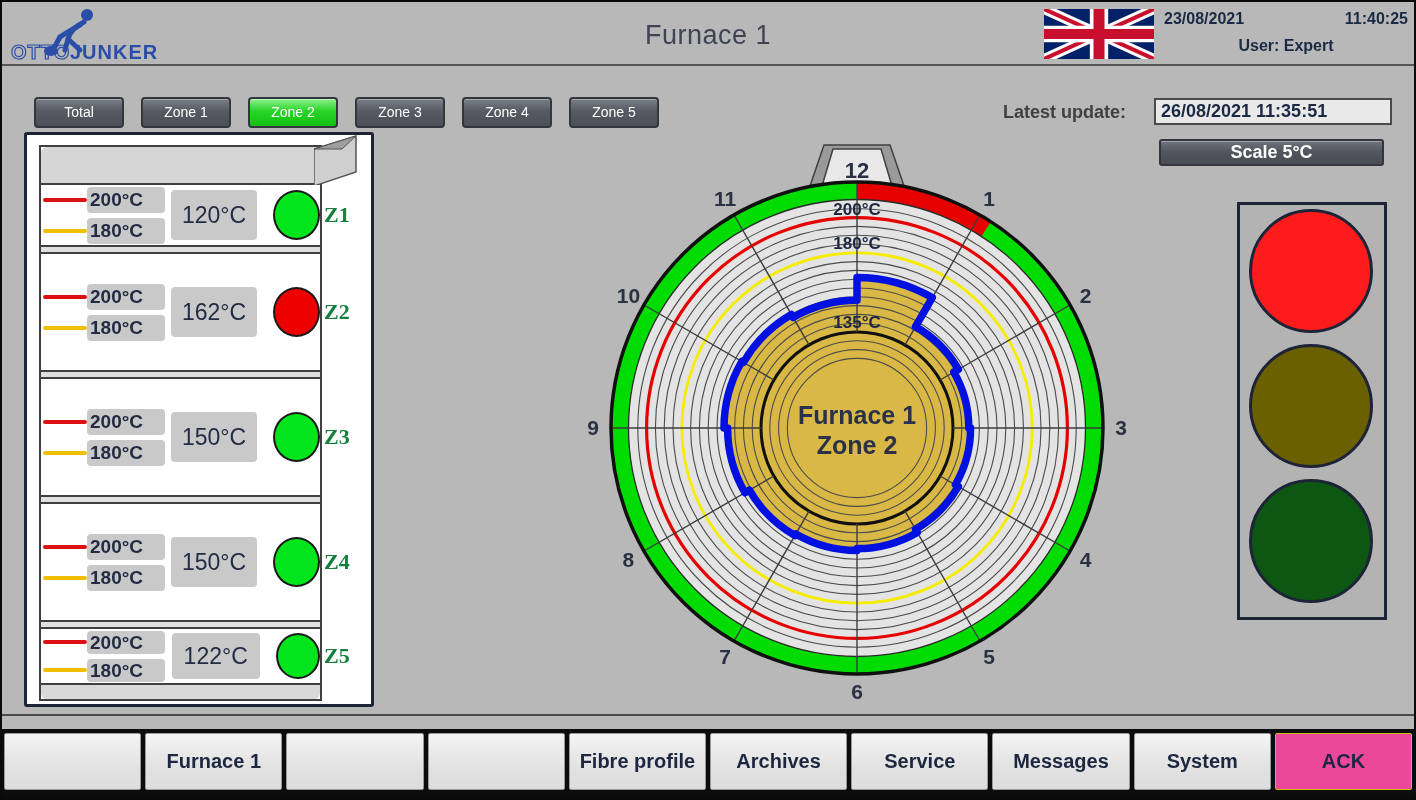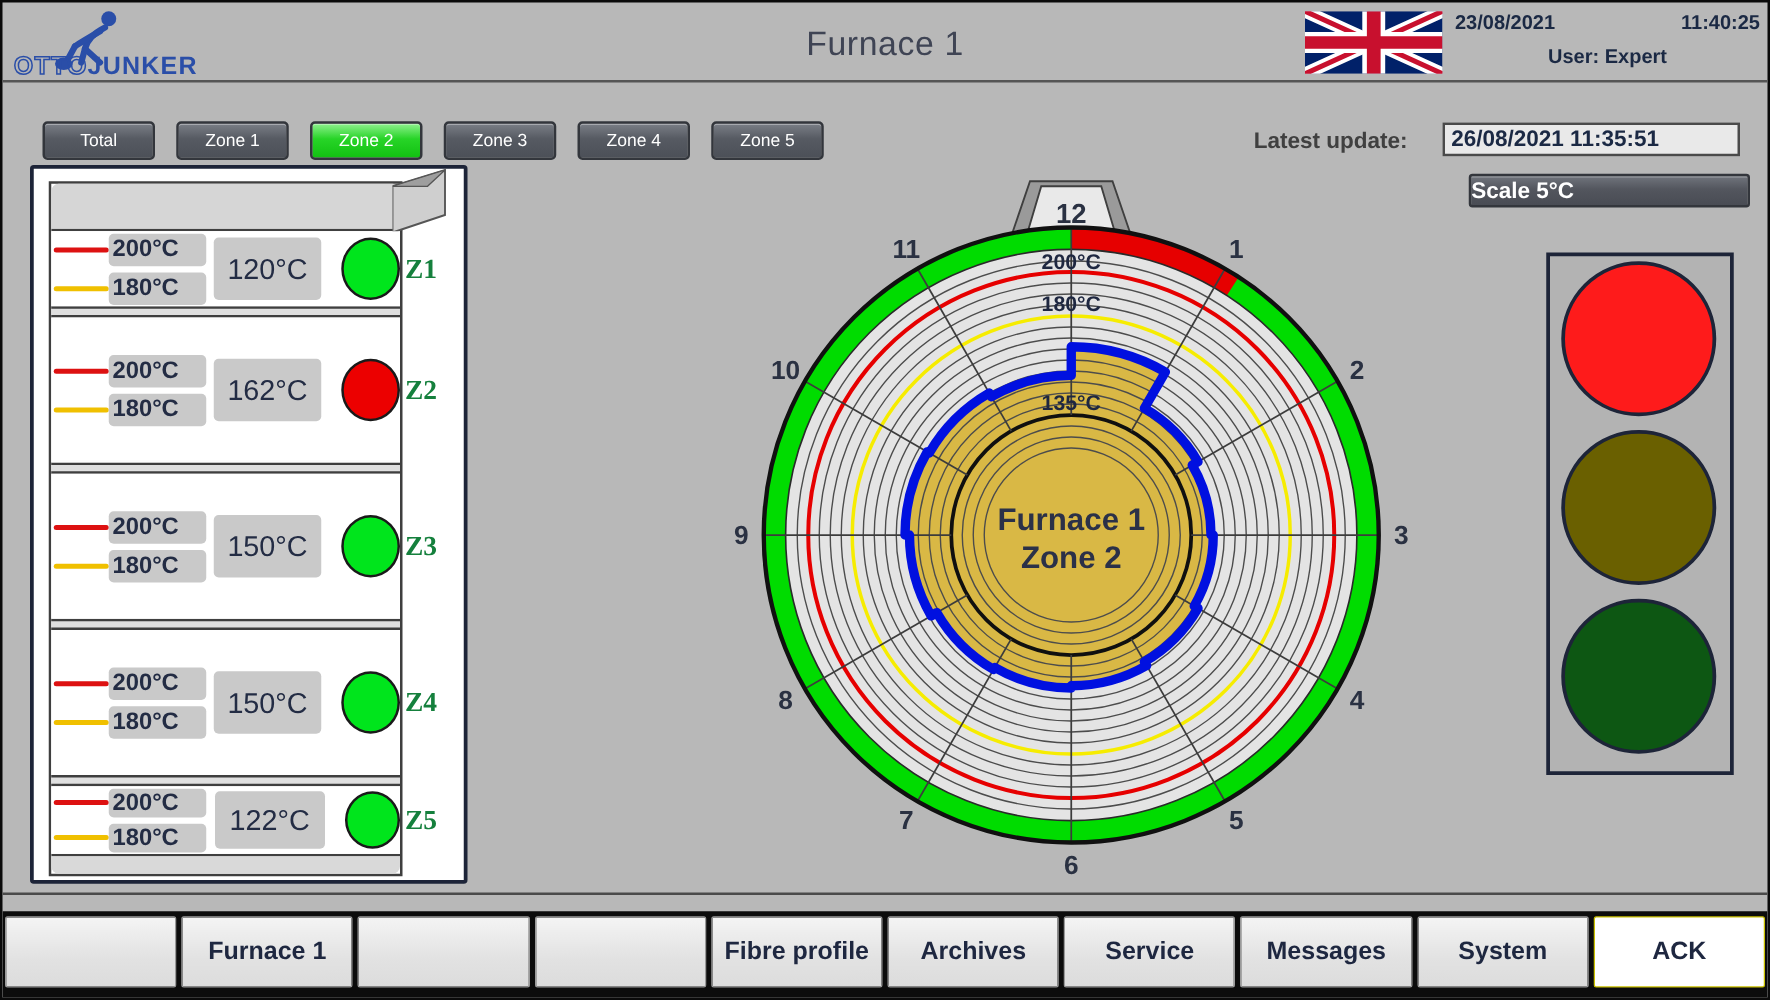--- a/index.html
+++ b/index.html
@@ -26,22 +26,22 @@
          box-shadow:inset 0 1px 0 rgba(255,255,255,.35); cursor:pointer; }
   .tab.active { background:linear-gradient(#8df08d,#27d427 45%,#12c112); }
 
   
   .upd-label { position:absolute; left:1001px; top:100px; font-weight:bold; font-size:18px; color:#404040; }
   .upd-field { position:absolute; left:1152px; top:96px; width:238px; height:27px;
                background:#e9e9e9; border:2px solid #4a4a4a; font-weight:bold; font-size:18px;
                color:#1b2944; padding-left:5px; line-height:22px; }
   .scale-btn { position:absolute; left:1157px; top:137px; width:225px; height:27px;
                background:linear-gradient(#70747c,#53565e 45%,#494c54); border:2px solid #33363c;
-               border-radius:3px; color:#fff; font-weight:bold; font-size:18px; 
-               line-height:23px; box-shadow:inset 0 1px 0 rgba(255,255,255,.35); cursor:pointer;margin-left:16px; }
+               border-radius:3px; color:#fff; font-weight:bold; font-size:18px; text-align:center;
+               line-height:23px; box-shadow:inset 0 1px 0 rgba(255,255,255,.35); cursor:pointer; }
 
   
   .panel { position:absolute; left:22px; top:130px; width:350px; height:575px;
            background:#fff; border:3px solid #1d2438; border-radius:3px; }
   .rows { position:absolute; left:12px; top:10px; width:283px; border:2px solid #3f3f3f; background:#fff; }
   .lid { position:relative; height:38px; background:#d6d6d6; border-bottom:2px solid #3f3f3f;
          border-radius:6px 6px 0 0; }
   .lid-flap { position:absolute; right:-46px; top:-12px; }
   .zrow { position:relative; display:flex; align-items:center; background:#fff; padding-left:2px; }
   .zrow.h60 { height:60px; } .zrow.h116 { height:116px; } .zrow.h54 { height:54px; }
@@ -71,21 +71,21 @@
             display:flex; flex-direction:column; justify-content:space-between; padding:4px 9px 14px 9px; }
   .bulb { width:124px; height:124px; border-radius:50%; border:3px solid #1d2438; }
 
   
   .bottom-rule { position:absolute; left:0; top:712px; width:100%; height:2px; background:#4a4a4a; }
   .nav { position:absolute; left:0; top:727px; width:100%; height:71px; background:#0c0c0c;
          display:flex; gap:4px; padding:4px 2px 10px 2px; }
   .nav-btn { flex:1; background:linear-gradient(#f4f4f4,#e2e2e2 60%,#dcdcdc); border:1px solid #9a9a9a;
              border-radius:2px; color:#1e2740; font-weight:bold; font-size:20px;
              display:flex; align-items:center; justify-content:center; cursor:pointer; }
-  .nav-btn.ack { background:#ffffff; border-color:#c9c000; }
+  .nav-btn.ack { background:#ec4899; border-color:#c9c000; }
 </style>
 </head>
 <body>
 
 <div id="screen">
 
   <div class="header">
     <svg class="logo" width="150" height="58" viewBox="0 0 150 58">
       <g stroke="#2a4ea8" stroke-width="5" fill="none" stroke-linecap="round">
         <path d="M74 18 C66 22 60 27 58 35 L55 46"></path>

